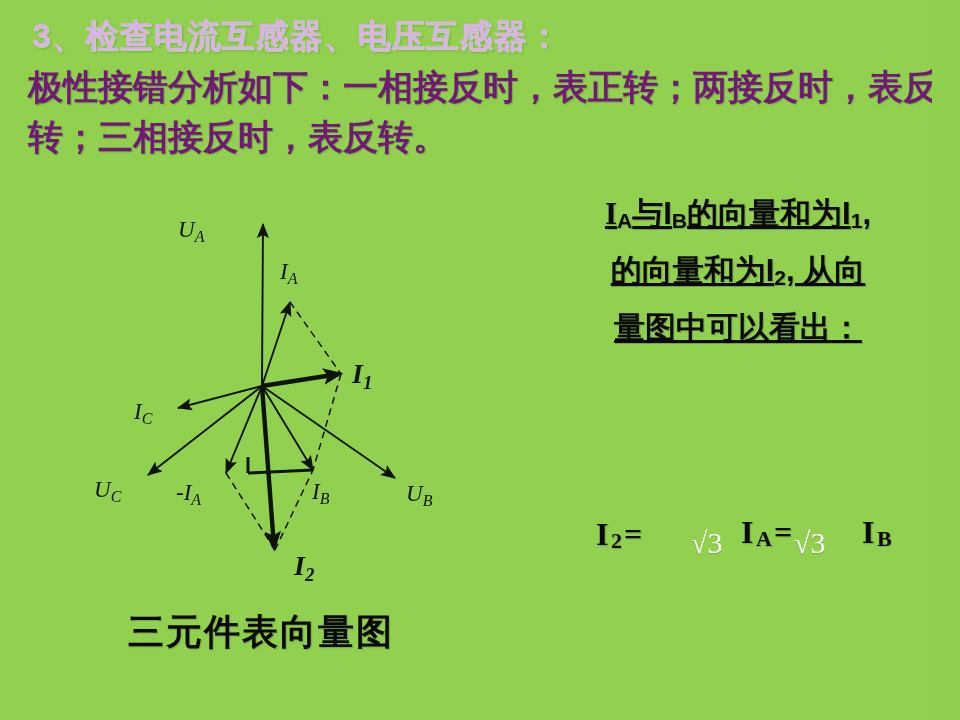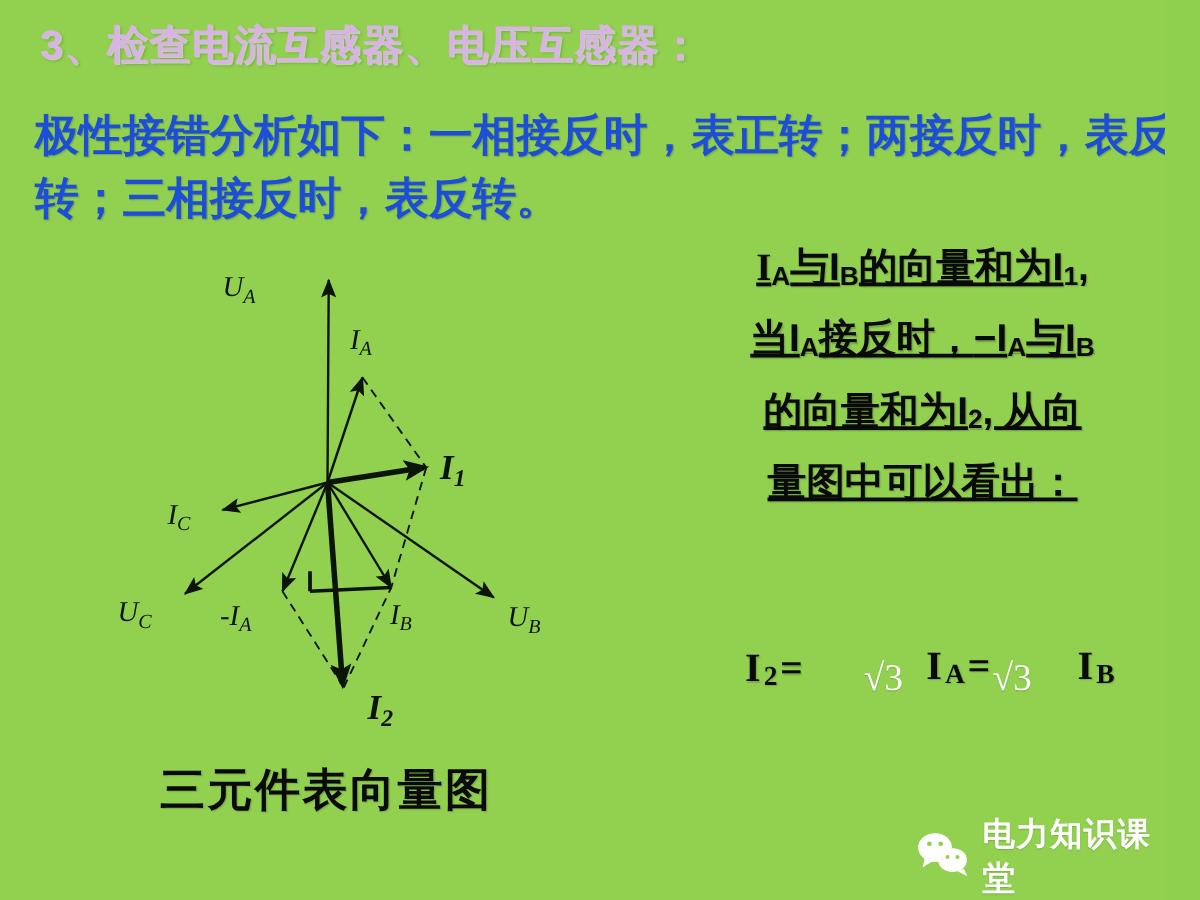--- a/index.html
+++ b/index.html
@@ -27,27 +27,27 @@
     letter-spacing: 1px;
     color: #d9b3e6;
     text-shadow: 1px 1px 0 #b9d9a0, 2px 2px 2px rgba(80,110,50,.35);
     white-space: nowrap;
   }
 
   
   #intro {
     position: absolute;
     left: 28px;
-    top: 84px;
+    top: 62px;
     width: 912px;
     font-family: "Liberation Sans", "DejaVu Sans", sans-serif;
     font-size: 35px;
     font-weight: bold;
     line-height: 1.42;
-    color: #1d4ed8;
+    color: #701a75;
     letter-spacing: 0px;
     text-shadow: 1px 1px 1px rgba(60,90,40,.35);
   }
 
   
   #diagram {
     position: absolute;
     left: 90px;
     top: 185px;
     width: 440px;
@@ -196,49 +196,33 @@
     </svg>
   </div>
 
   <div id="caption">三元件表向量图</div>
 
   <div id="explain">
     <p><span class="it">I</span><span class="sb">A</span><span>与I</span><span class="sb">B</span><span>的向量和为I</span><span class="sb">1</span><span>,</span></p>
 
 
 
-    <p><span>当I</span><span class="sb">A</span><span>接反时，</span><span>−I</span><span class="sb">A</span><span>与I</span><span class="sb">B</span></p>
 
     <p><span>的向量和为I</span><span class="sb">2</span><span>, 从向</span></p>
 
     <p>量图中可以看出：</p>
   </div>
 
   <div id="formula">
     <span class="itm" style="left:68px;  top:4px;">I</span>
     <span class="itm" style="left:83px;  top:16px; font-size:22px;">2</span>
     <span class="itm" style="left:96px;  top:4px;">=</span>
     <span class="rad" style="left:163px; top:14px;">√3</span>
     <span class="itm" style="left:213px; top:2px;">I</span>
     <span class="itm" style="left:228px; top:14px; font-size:22px;">A</span>
     <span class="itm" style="left:246px; top:2px;">=</span>
     <span class="rad" style="left:266px; top:14px;">√3</span>
     <span class="itm" style="left:334px; top:2px;">I</span>
     <span class="itm" style="left:349px; top:14px; font-size:22px;">B</span>
   </div>
 
-  <div id="wechat">
-    <span>
-      <svg width="44" height="38" viewBox="0 0 44 38">
-        <ellipse cx="15" cy="14" rx="13.5" ry="11.5" fill="#ffffff"></ellipse>
-        <polygon points="7,22 5,30 13,25" fill="#ffffff"></polygon>
-        <circle cx="10.5" cy="11" r="1.9" fill="#92d050"></circle>
-        <circle cx="19.5" cy="11" r="1.9" fill="#92d050"></circle>
-        <ellipse cx="29" cy="24" rx="11.5" ry="9.5" fill="#ffffff"></ellipse>
-        <polygon points="38,31 41,37 33,33" fill="#ffffff"></polygon>
-        <circle cx="25" cy="21.5" r="1.6" fill="#92d050"></circle>
-        <circle cx="33" cy="21.5" r="1.6" fill="#92d050"></circle>
-      </svg>
-    </span>
-    <span id="wechat-text">电力知识课堂</span>
-  </div>
 
 </div>
 
 </body></html>

